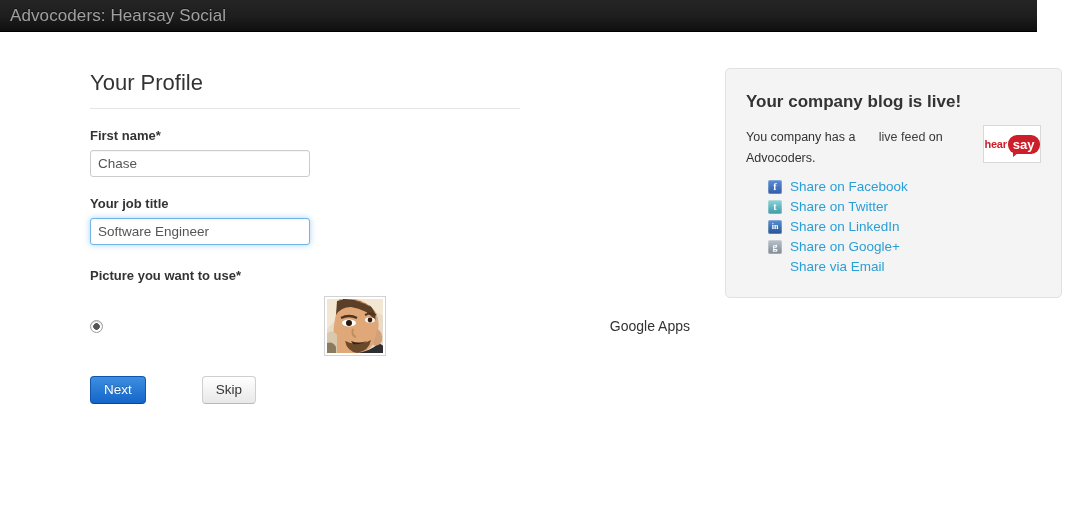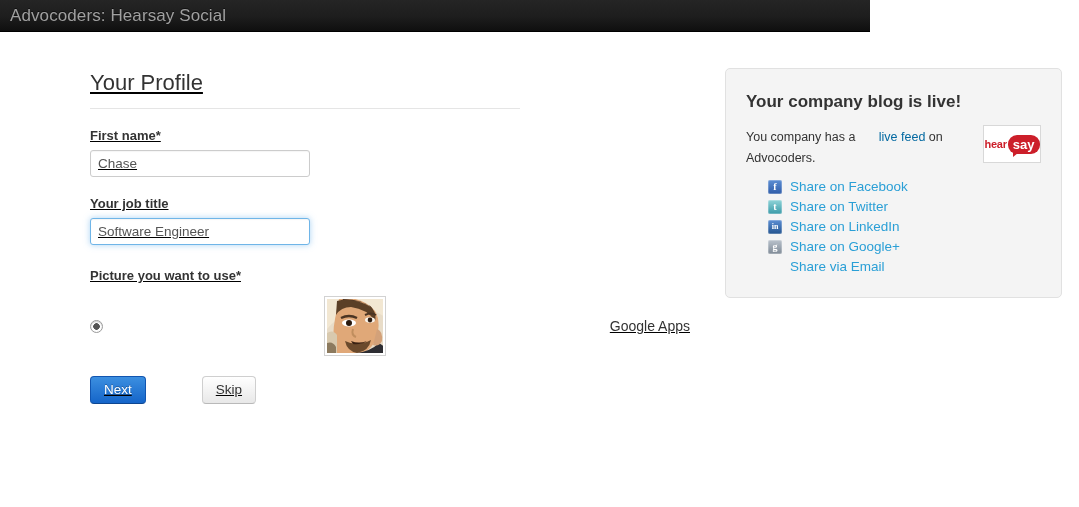--- a/index.html
+++ b/index.html
@@ -8,41 +8,40 @@
     width: 1079px; height: 507px;
     background: #ffffff;
     font-family: "Liberation Sans", sans-serif;
     overflow: hidden;
   }
 
   
   #navbar {
     position: absolute;
     left: 0; top: 0;
-    width: 870px; height: 32px;
+    width: 1037px; height: 32px;
     background: linear-gradient(to bottom, #252525 0%, #1d1d1d 55%, #0f0f0f 100%);
     border-bottom: 1px solid #000;
   }
   #navbar-brand {
     position: absolute;
     left: 10px; top: 5px;
     font-size: 17px;
     line-height: 22px;
     color: #a0a0a0;
     letter-spacing: 0.1px;
     white-space: nowrap;
     text-shadow: 0 -1px 0 rgba(0,0,0,0.55);
   }
 
   
   #profile-col {
     position: absolute;
     left: 90px; top: 70px;
     width: 600px;
-    text-decoration: underline;
   }
   #page-title {
     font-size: 22px;
     font-weight: normal;
     color: #333;
     margin: 0;
     padding: 0 0 12px 0;
     line-height: 26px;
   }
   #title-rule {
@@ -167,21 +166,21 @@
     line-height: 22px;
   }
   #panel-body { position: relative; }
   #panel-text {
     font-size: 12.5px;
     color: #333;
     line-height: 21px;
     width: 215px;
   }
   .inline-link {
-    color: #0369a1;
+    color: #404040;
     text-decoration: none;
     cursor: pointer;
     padding-left: 20px;
   }
   #hearsay-logo {
     position: absolute;
     right: 0px; top: -2px;
     width: 58px; height: 38px;
     background: #ffffff;
     border: 1px solid #d8d8d8;

